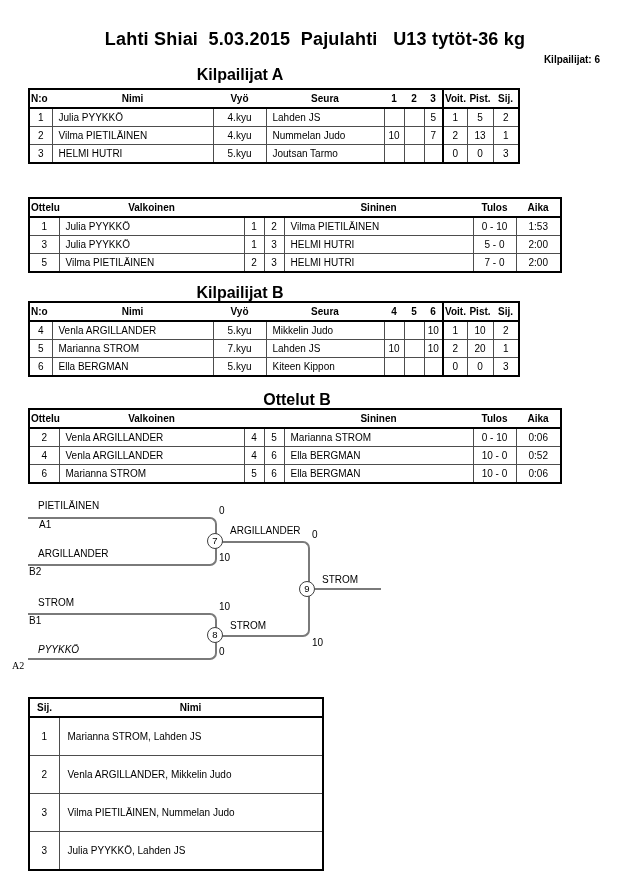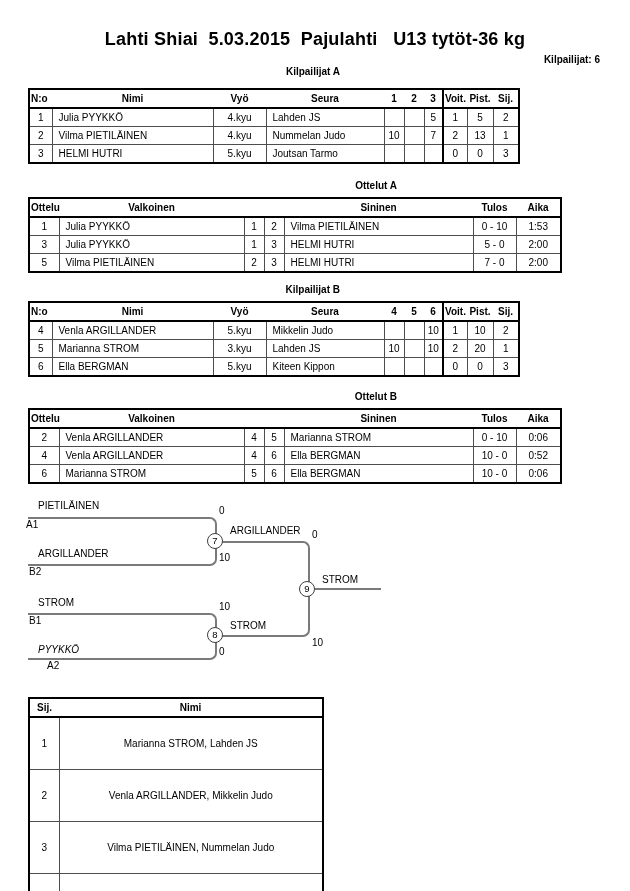--- a/index.html
+++ b/index.html
@@ -9,22 +9,22 @@
   }
   .title {
     position:absolute; top:29px; left:0; width:630px; text-align:center;
     font-size:18px; font-weight:bold; white-space:pre; letter-spacing:.2px;
   }
   .count {
     position:absolute; top:54px; left:420px; width:180px; text-align:right;
     font-size:10px; font-weight:bold;
   }
   .section-heading {
-    position:absolute; width:200px; text-align:right;
-    font-size:10px; font-weight:bold; white-space:nowrap;
+    position:absolute; width:200px; text-align:center;
+    font-size:16px; font-weight:bold; white-space:nowrap;
   }
   #h-pool-a    { left:140px; top:66px;  }
   #h-matches-a { left:197px; top:180px; }
   #h-pool-b    { left:140px; top:284px; }
   #h-matches-b { left:197px; top:391px; }
   #h-results   { left:85px;  top:678px; }
 
   table {
     position:absolute; border-collapse:collapse; table-layout:fixed;
     background:#fff; border:2px solid #000;
@@ -45,21 +45,21 @@
   .pool th:nth-child(1) { text-align:left;margin-left:48px; }
   .pool td:nth-child(2), .pool td:nth-child(4) { text-align:left; padding:1px 6px; }
   .pool th:nth-child(8), .pool td:nth-child(8) { border-left:2px solid #000; }
 
   #matches-a { left:28px; top:197px; width:532px; }
   #matches-b { left:28px; top:408px; width:532px; }
   .matches th:nth-child(1) { text-align:center;margin-top:16px; }
   .matches td:nth-child(2), .matches td:nth-child(5) { text-align:left; padding:1px 6px; }
 
   #results-table { left:28px; top:697px; width:294px; }
-  .results td:nth-child(2) { text-align:center; padding:18px 8px; }
+  .results td:nth-child(2) { text-align:left; padding:11px 8px; }
 
   
   .bk-box { position:absolute; z-index:1; }
   .bk-pair-top    { border-top:2px solid #7a7a7a; border-right:2px solid #7a7a7a; border-top-right-radius:7px; }
   .bk-pair-bottom { border-bottom:2px solid #7a7a7a; border-right:2px solid #7a7a7a; border-bottom-right-radius:7px; }
   .bk-hline { position:absolute; height:2px; background:#7a7a7a; z-index:1; }
   .bk-circle {
     position:absolute; width:16px; height:16px; box-sizing:border-box;
     border:1.5px solid #3f3f3f; border-radius:50%; background:#fff; z-index:3;
     font-size:9.5px; line-height:13px; text-align:center;
@@ -135,21 +135,20 @@
           <td></td>
           <td></td>
           <td></td>
           <td>0</td>
           <td>0</td>
           <td>3</td>
         </tr>
       </tbody>
   </table>
 
-  <div class="section-heading" id="h-matches-a">Ottelut A</div>
   <table class="matches" id="matches-a">
     <colgroup>
       <col style="width:30px">
         <col style="width:185px">
         <col style="width:20px">
         <col style="width:20px">
       <col style="width:189px">
         <col style="width:43px">
         <col style="width:45px">
     </colgroup>
@@ -232,21 +231,21 @@
           <td></td>
           <td></td>
           <td>10</td>
           <td>1</td>
           <td>10</td>
           <td>2</td>
         </tr>
         <tr>
           <td>5</td>
           <td>Marianna STROM</td>
-          <td>3.kyu</td>
+          <td>7.kyu</td>
           <td>Lahden JS</td>
           <td>10</td>
           <td></td>
           <td>10</td>
           <td>2</td>
           <td>20</td>
           <td>1</td>
         </tr>
         <tr>
           <td>6</td>
@@ -311,39 +310,39 @@
           <td>6</td>
           <td>Ella BERGMAN</td>
           <td>10 - 0</td>
           <td>0:06</td>
         </tr>
       </tbody>
   </table>
 
   <div>
     <div class="bk-label" style="left:38px; top:500px;">PIETILÄINEN</div>
-    <div class="bk-label" style="left:26px; top:519px;">A1</div>
+    <div class="bk-label" style="left:39px; top:519px;">A1</div>
     <div class="bk-label" style="left:219px; top:505px;">0</div>
     <div class="bk-box bk-pair-top" style="left:28px; top:517px; width:187px; height:24px;"></div>
     <div class="bk-label" style="left:38px; top:548px;">ARGILLANDER</div>
     <div class="bk-label" style="left:29px; top:566px;">B2</div>
     <div class="bk-label" style="left:219px; top:552px;">10</div>
     <div class="bk-box bk-pair-bottom" style="left:28px; top:541px; width:187px; height:23px;"></div>
 
     <div class="bk-box bk-pair-top" style="left:215px; top:541px; width:93px; height:48px;"></div>
     <div class="bk-label" style="left:230px; top:525px;">ARGILLANDER</div>
     <div class="bk-label" style="left:312px; top:529px;">0</div>
     <div class="bk-circle" style="left:207px; top:533px;">7</div>
 
     <div class="bk-label" style="left:38px; top:597px;">STROM</div>
     <div class="bk-label" style="left:29px; top:615px;">B1</div>
     <div class="bk-label" style="left:219px; top:601px;">10</div>
     <div class="bk-box bk-pair-top" style="left:28px; top:613px; width:187px; height:22px;"></div>
     <div class="bk-label" style="left:38px; top:644px;font-style:italic;">PYYKKÖ</div>
-    <div class="bk-label" style="left:47px; top:660px;">A2</div>
+    <div class="bk-label" style="left:12px; top:660px;font-family:Liberation Serif, serif;">A2</div>
     <div class="bk-label" style="left:219px; top:646px;">0</div>
     <div class="bk-box bk-pair-bottom" style="left:28px; top:635px; width:187px; height:23px;"></div>
 
     <div class="bk-box bk-pair-bottom" style="left:215px; top:589px; width:93px; height:46px;"></div>
     <div class="bk-label" style="left:230px; top:620px;">STROM</div>
     <div class="bk-label" style="left:312px; top:637px;">10</div>
     <div class="bk-circle" style="left:207px; top:627px;">8</div>
 
     <div class="bk-hline" style="left:315px; top:588px; width:66px;"></div>
     <div class="bk-label" style="left:322px; top:574px;">STROM</div>

